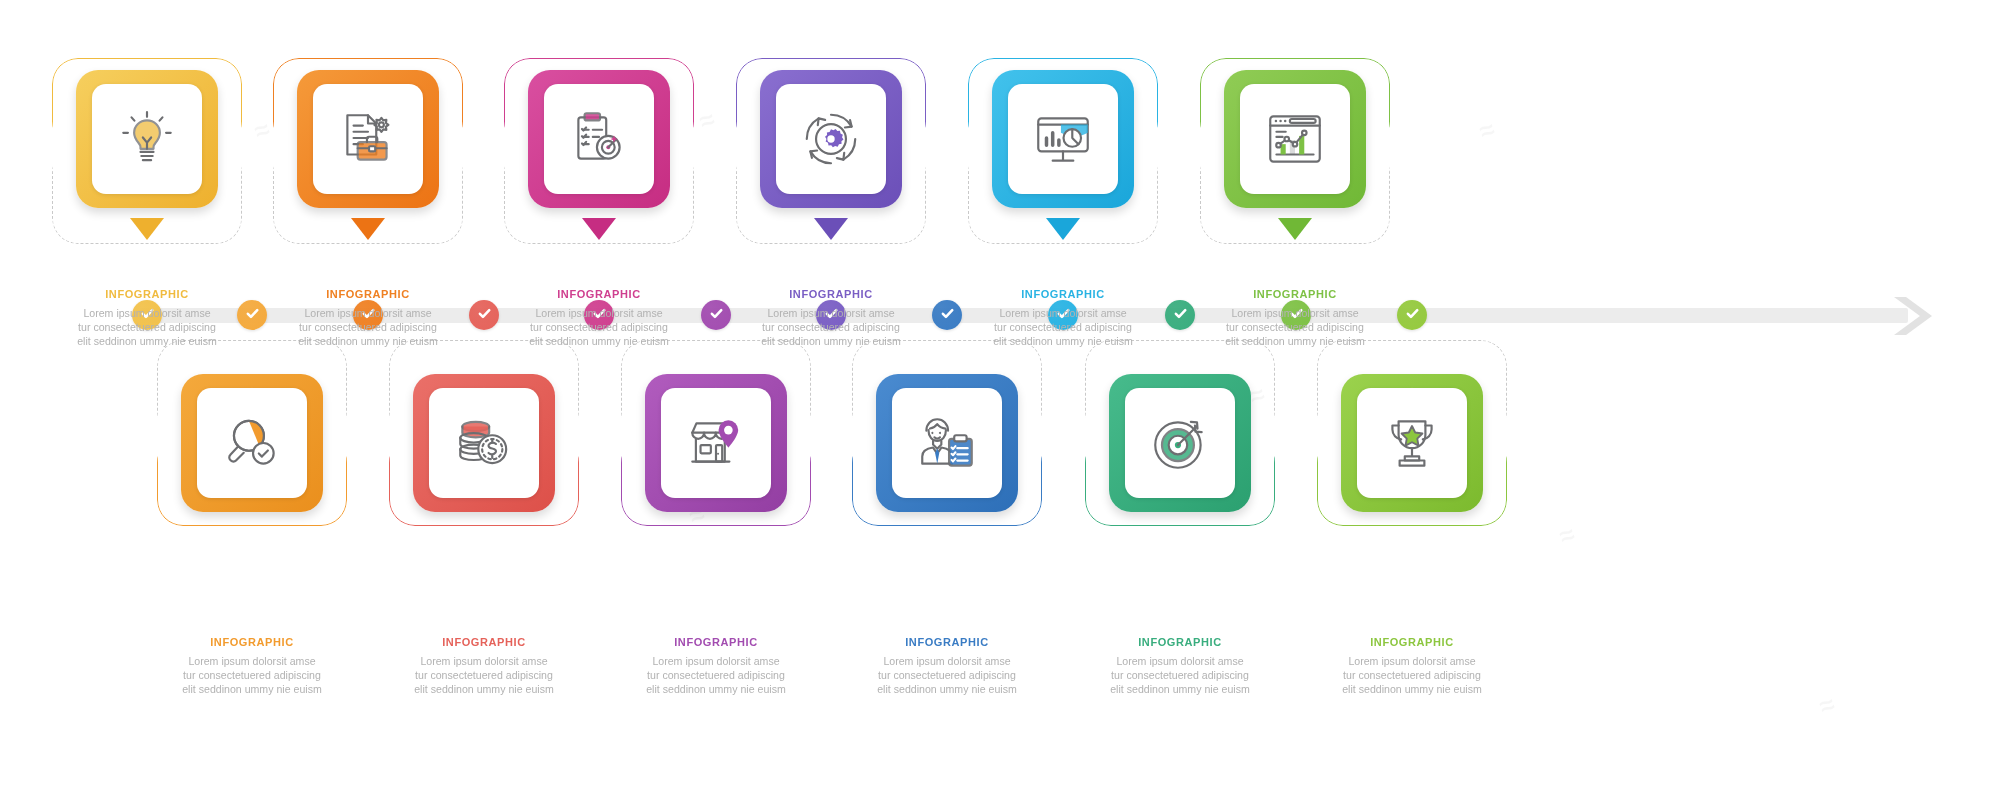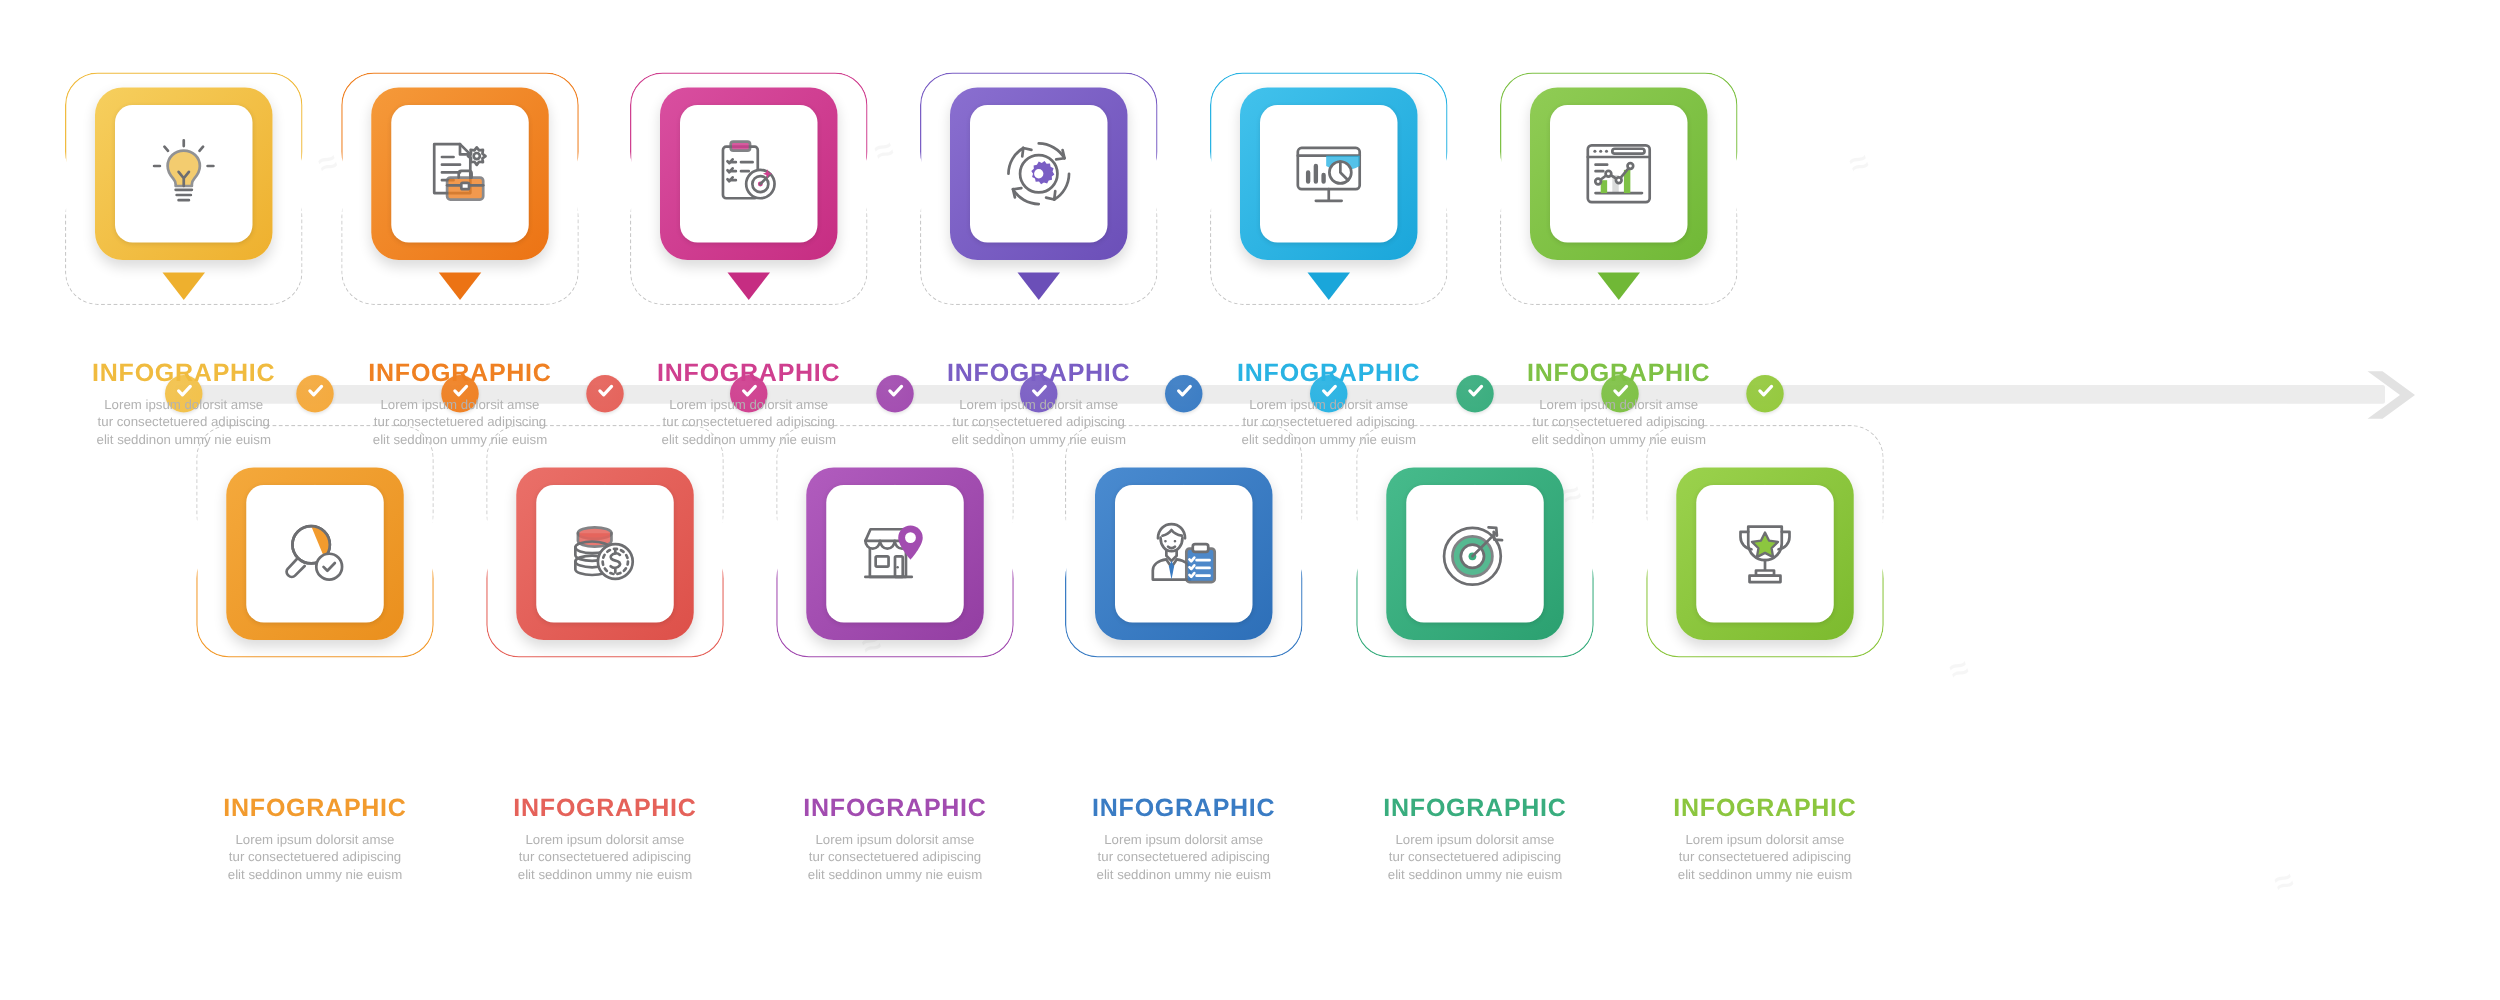--- a/index.html
+++ b/index.html
@@ -91,21 +91,21 @@
   .bottom .pointer {
     top: 13px;
     border-left: 17px solid transparent;
     border-right: 17px solid transparent;
     border-bottom: 22px solid var(--c1);
   }
 
   
   .caption { position: absolute; width: 212px; text-align: center; }
   .caption .title {
-    font-size: 20px;
+    font-size: 11px;
     font-weight: bold;
     letter-spacing: 0.6px;
     color: var(--c);
     margin-bottom: 6px;
   }
   .caption .body {
     font-size: 10.6px;
     line-height: 1.33;
     color: #b2b2b2;
   }

